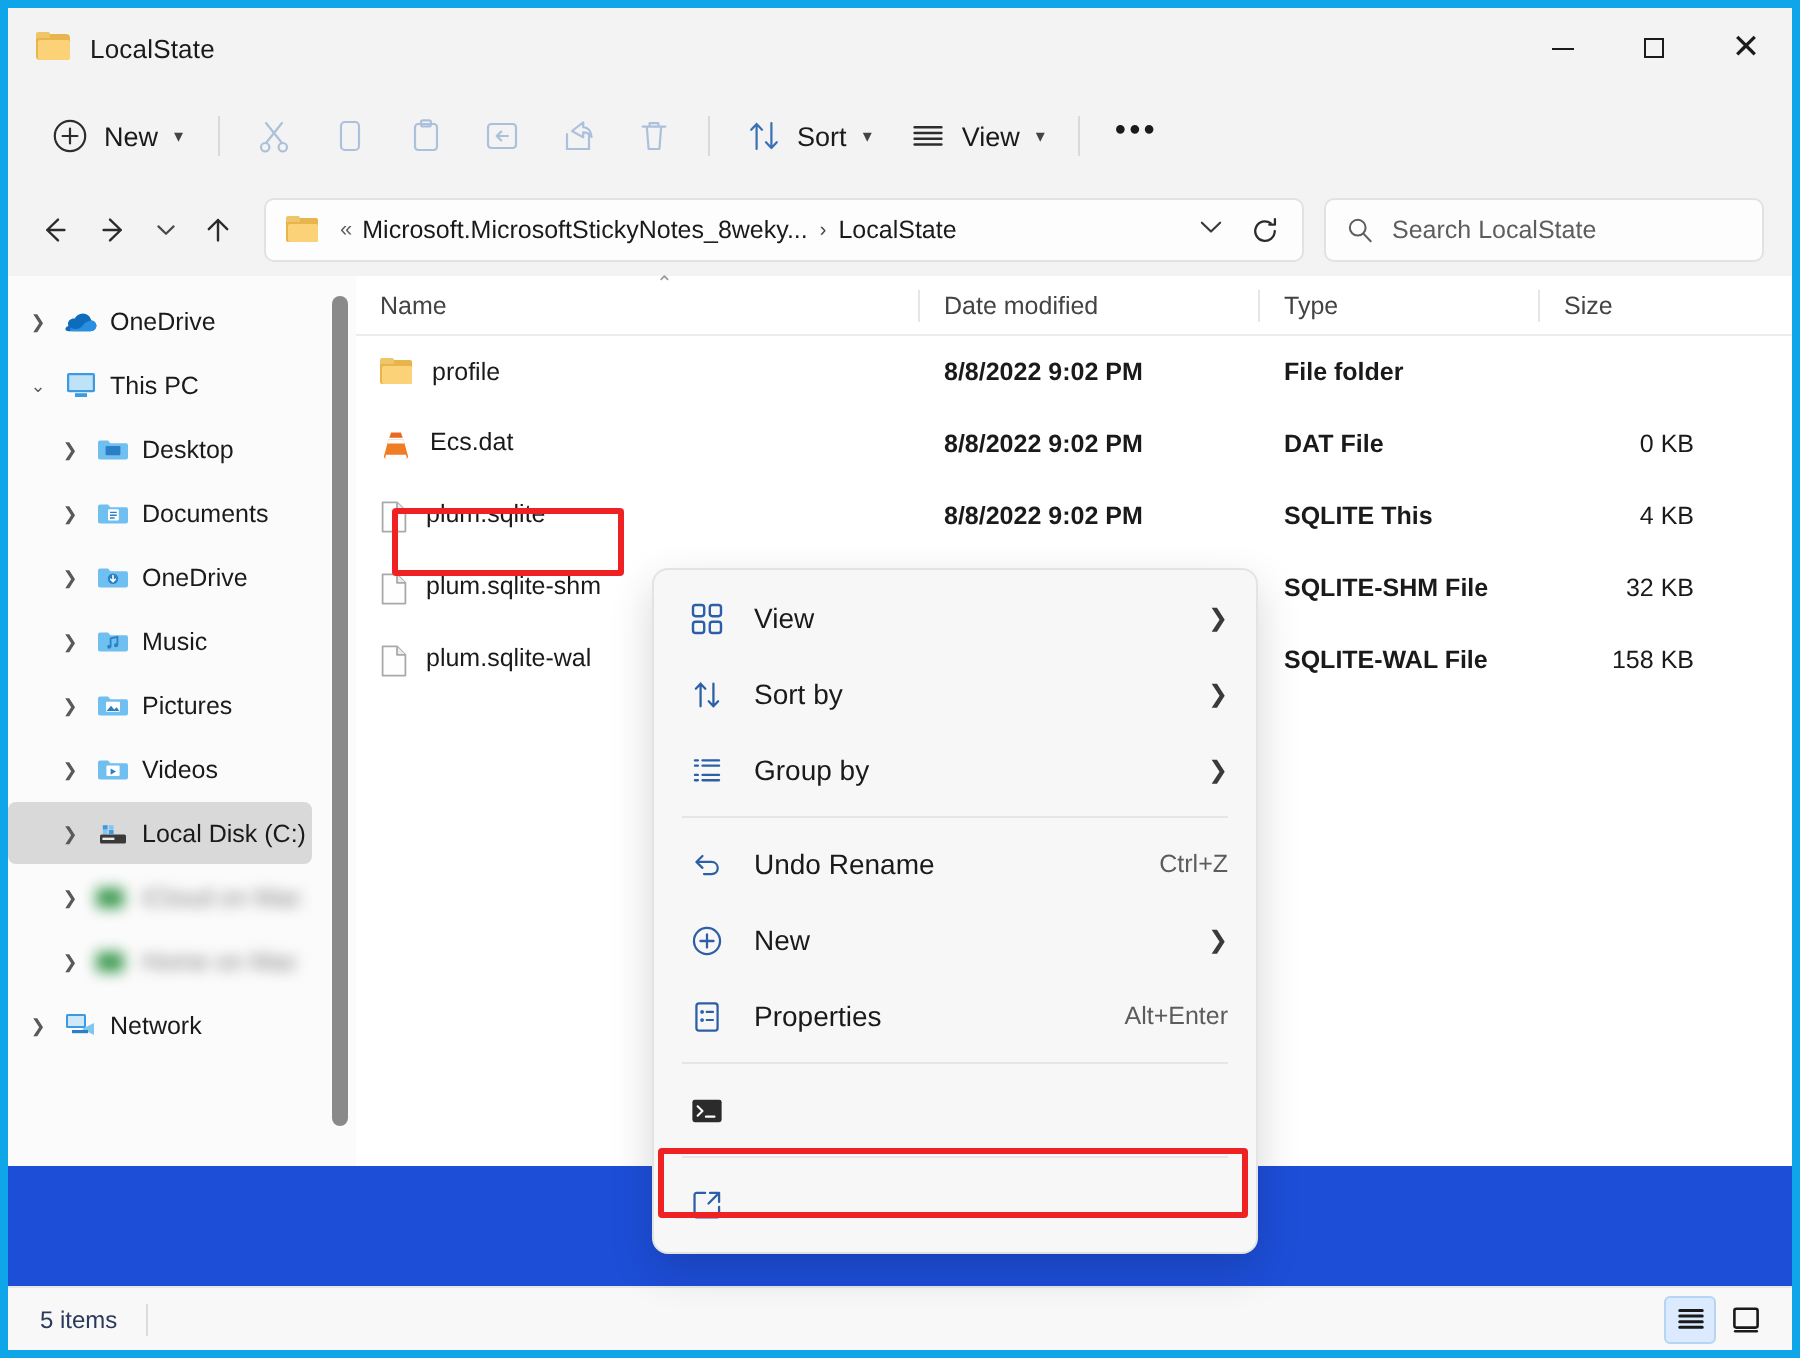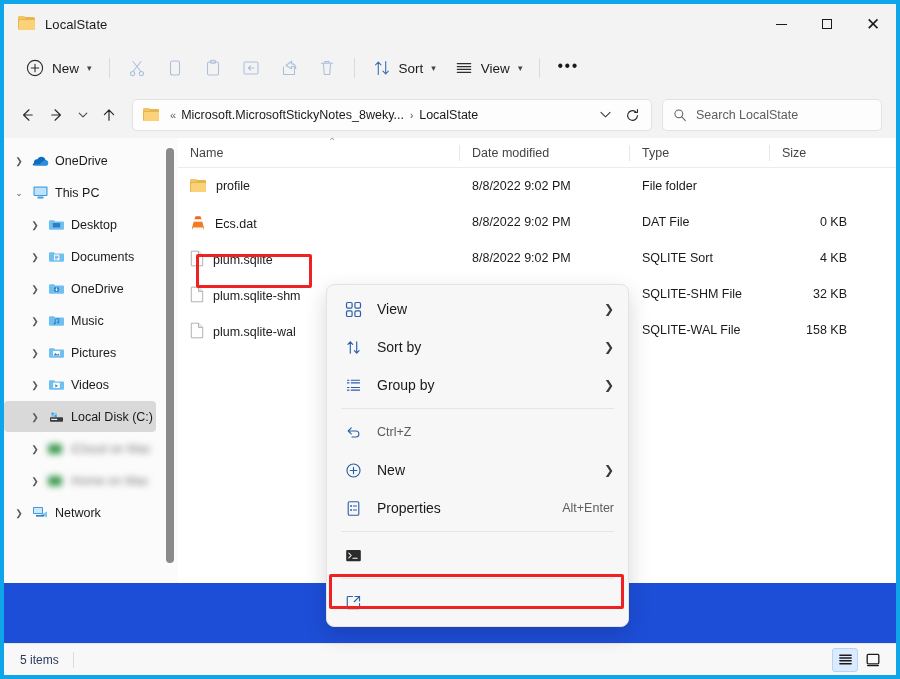--- a/index.html
+++ b/index.html
@@ -147,24 +147,24 @@
   .col.c-date { width: 170px; }
   .col.c-type { width: 140px; }
   .col.c-size { width: 95px; }
   .col.c-size::after { display:none; }
   .sortmark {
     position: absolute; left: 150px; top: -2px; color: #9a9a9a; font-size: 10px;
   }
   .row {
     height: 36px; display: flex; align-items: center; font-size: 12.5px; color: #1a1a1a;
   }
-  .cell { padding-left: 12px; display: flex; align-items: flex-end; gap: 9px; }
+  .cell { padding-left: 12px; display: flex; align-items: flex-start; gap: 9px; }
   .cell.c-name { width: 282px; }
-  .cell.c-date { width: 170px; }
-  .cell.c-type { width: 140px; }
+  .cell.c-date { width: 170px; font-weight: bold; }
+  .cell.c-type { width: 140px; font-weight: bold; }
   .cell.c-size { width: 95px; justify-content: flex-end; padding-right: 18px; padding-left: 0; }
 
   .ico-folder { width: 17px; height: 14px; position: relative; flex:0 0 17px;}
   .ico-folder .b { position:absolute; left:0; top:1px; width:16px; height:12px; background:#e8b54d; border-radius:1px;}
   .ico-folder .t { position:absolute; left:0; top:0; width:7px; height:3px; background:#f0c468; border-radius:1px 1px 0 0;}
   .ico-folder .f { position:absolute; left:0.5px; top:3.5px; width:15.5px; height:9.5px; background:#fbd277; border-radius:1px;}
   .ico-file { width: 14px; height: 17px; flex: 0 0 14px; }
   .ico-vlc { width: 16px; height: 17px; flex: 0 0 16px; }
 
   
@@ -553,21 +553,21 @@
         <div class="cell c-name">
           <span class="ico-file">
             <svg width="14" height="17" viewBox="0 0 14 17">
               <path d="M1.3 1.2h7.2l4.2 4.2v10.4H1.3z" fill="#fefefe" stroke="#a9a9a9" stroke-width=".9" stroke-linejoin="round"></path>
               <path d="M8.5 1.2v4.2h4.2" fill="#ececec" stroke="#a9a9a9" stroke-width=".9" stroke-linejoin="round"></path>
             </svg>
           </span>
           <span>plum.sqlite</span>
         </div>
         <div class="cell c-date">8/8/2022 9:02 PM</div>
-        <div class="cell c-type">SQLITE Sort</div>
+        <div class="cell c-type">SQLITE This</div>
         <div class="cell c-size">4 KB</div>
       </div>
 
       <div class="row">
         <div class="cell c-name">
           <span class="ico-file">
             <svg width="14" height="17" viewBox="0 0 14 17">
               <path d="M1.3 1.2h7.2l4.2 4.2v10.4H1.3z" fill="#fefefe" stroke="#a9a9a9" stroke-width=".9" stroke-linejoin="round"></path>
               <path d="M8.5 1.2v4.2h4.2" fill="#ececec" stroke="#a9a9a9" stroke-width=".9" stroke-linejoin="round"></path>
             </svg>
@@ -635,20 +635,21 @@
 
     <div class="mi-sep"></div>
 
     <div class="mi">
       <span class="mi-ico">
         <svg width="17" height="17" viewBox="0 0 18 18">
           <path d="M4 7.4h7.3c2 0 3.4 1.4 3.4 3.2s-1.4 3.2-3.4 3.2H7.4" fill="none" stroke="#2d5fa8" stroke-width="1.2" stroke-linecap="round"></path>
           <path d="M6.6 4.2L3.4 7.4l3.2 3.1" fill="none" stroke="#2d5fa8" stroke-width="1.2" stroke-linecap="round" stroke-linejoin="round"></path>
         </svg>
       </span>
+      <span class="mi-label">Undo Rename</span>
       <span class="mi-acc">Ctrl+Z</span>
     </div>
 
     <div class="mi">
       <span class="mi-ico">
         <svg width="17" height="17" viewBox="0 0 18 18">
           <circle cx="9" cy="9" r="6.9" fill="none" stroke="#2d5fa8" stroke-width="1.2"></circle>
           <path d="M9 5.5v7M5.5 9h7" stroke="#2d5fa8" stroke-width="1.2" stroke-linecap="round"></path>
         </svg>
       </span>

